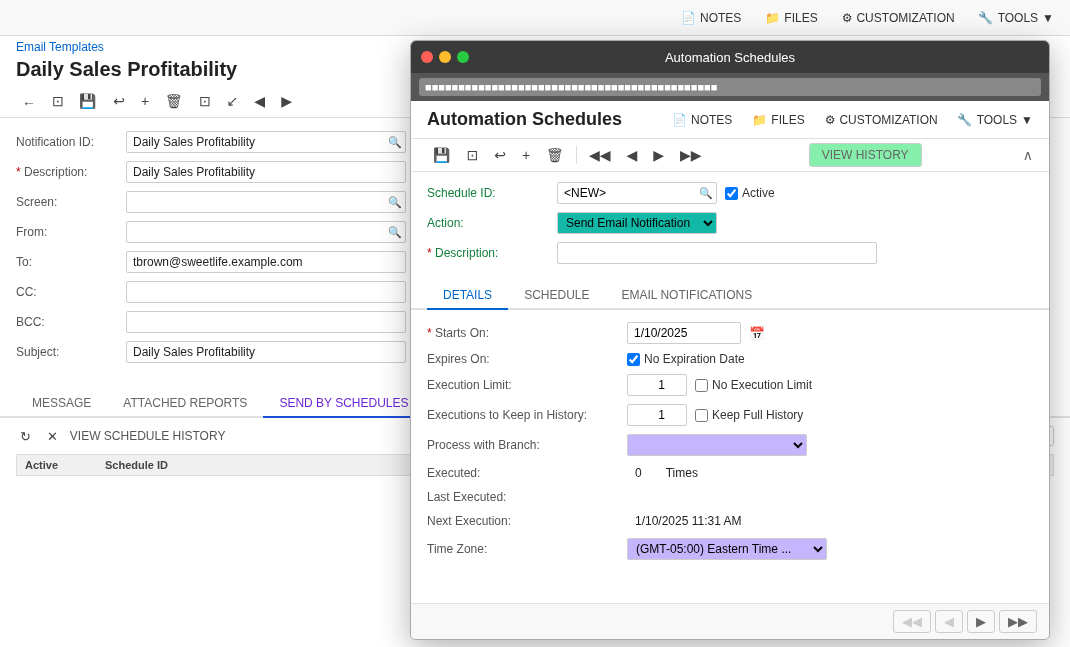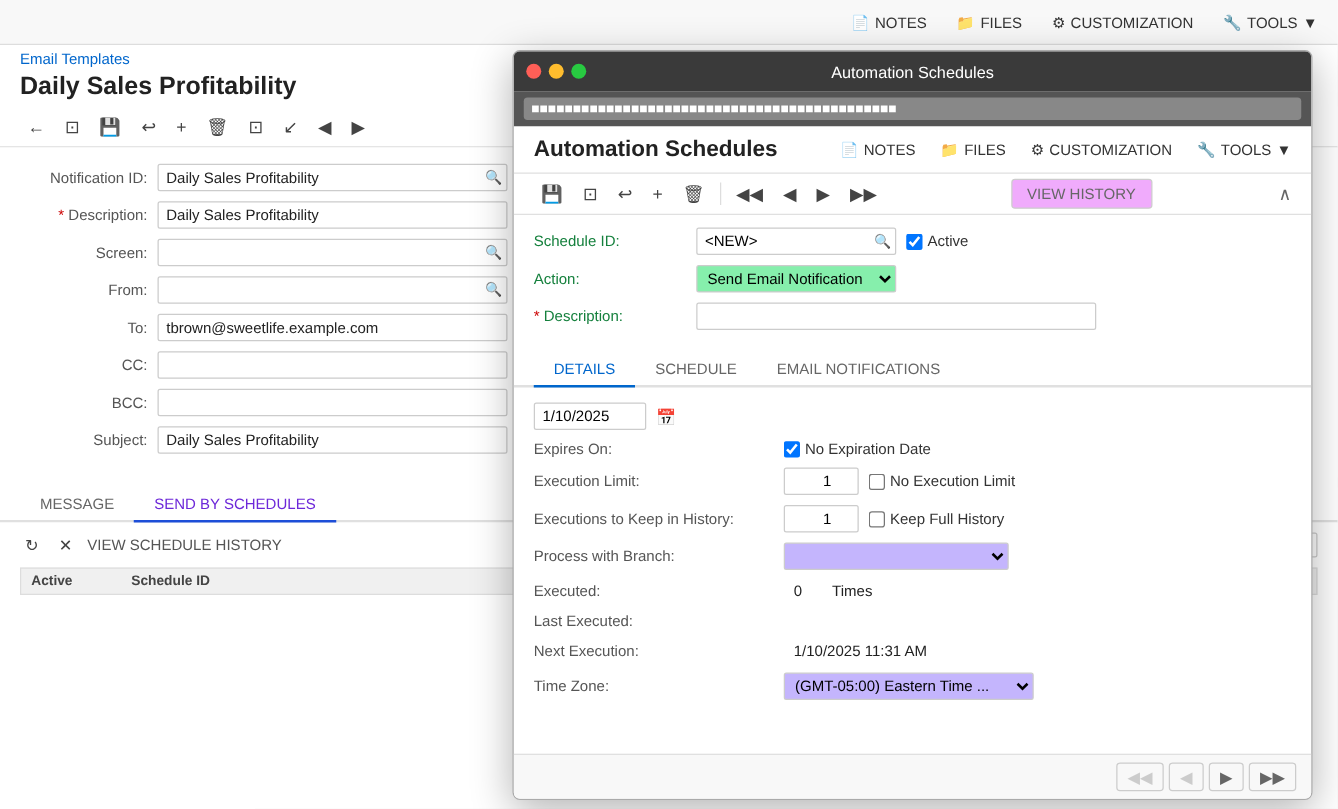--- a/index.html
+++ b/index.html
@@ -90,21 +90,21 @@
     .form-row {
       display: flex;
       align-items: center;
       margin-bottom: 6px;
       min-height: 24px;
     }
     .form-label {
       width: 110px;
       font-size: 12px;
       color: #555;
-      text-align: right;
+      text-align: left;
       padding-right: 8px;
       flex-shrink: 0;
     }
     .form-label.required::before {
       content: '* ';
       color: #cc0000;
     }
     .form-input {
       flex: 1;
       max-width: 280px;
@@ -296,21 +296,21 @@
       padding: 4px 6px;
       cursor: pointer;
       color: #444;
       font-size: 14px;
       border-radius: 3px;
     }
 
     .view-history-btn {
       margin-left: auto;
       padding: 4px 12px;
-      background: #f0abfc;
+      background: #86efac;
       border: 1px solid #ccc;
       border-radius: 3px;
       font-size: 12px;
       cursor: pointer;
       color: #666;
       text-transform: uppercase;
       font-weight: 500;
     }
 
     
@@ -367,21 +367,21 @@
       color: #666;
       font-size: 11px;
     }
 
     .modal-select {
       height: 22px;
       border: 1px solid #ccc;
       padding: 2px 4px;
       font-size: 12px;
       border-radius: 2px;
-      background: #86efac;
+      background: #14b8a6;
       min-width: 160px;
     }
 
     .checkbox-label {
       display: flex;
       align-items: center;
       gap: 4px;
       font-size: 12px;
       color: #333;
     }
@@ -426,21 +426,21 @@
       content: '* ';
       color: #cc0000;
     }
     .modal-detail-control {
       flex: 1;
       display: flex;
       align-items: center;
       gap: 8px;
     }
     .modal-date-input {
-      width: 90px;
+      width: 114px;
       height: 22px;
       border: 1px solid #ccc;
       padding: 2px 6px;
       font-size: 12px;
       border-radius: 2px;
     }
     .cal-icon {
       color: #666;
       cursor: pointer;
       font-size: 13px;
@@ -603,20 +603,23 @@
 
     <div class="form-row">
       <div class="form-label">Subject:</div>
       <input type="text" class="form-input" value="Daily Sales Profitability" style="">
     </div>
   </div>
 
   <div class="form-tabs">
     <div class="form-tab">
       <span>MESSAGE</span>
+    </div>
+    <div class="form-tab">
+      <span>ATTACHED REPORTS</span>
     </div>
     <div class="form-tab active">
       <span>SEND BY SCHEDULES</span>
     </div>
   </div>
 
   <div class="schedule-list">
     <div class="schedule-list-header">
       <button class="schedule-list-btn">↻</button>
       <button class="schedule-list-btn">✕</button>
@@ -722,20 +725,21 @@
     <div class="modal-tab">
       <span>SCHEDULE</span>
     </div>
     <div class="modal-tab">
       <span>EMAIL NOTIFICATIONS</span>
     </div>
   </div>
 
   <div class="modal-details">
     <div class="modal-detail-row">
+      <div class="modal-detail-label required">Starts On:</div>
       <div class="modal-detail-control">
         <input type="text" class="modal-date-input" value="1/10/2025" style="">
         <span class="cal-icon">📅</span>
       </div>
     </div>
 
     <div class="modal-detail-row">
       <div class="modal-detail-label">Expires On:</div>
       <div class="modal-detail-control">
         <label class="checkbox-label">

